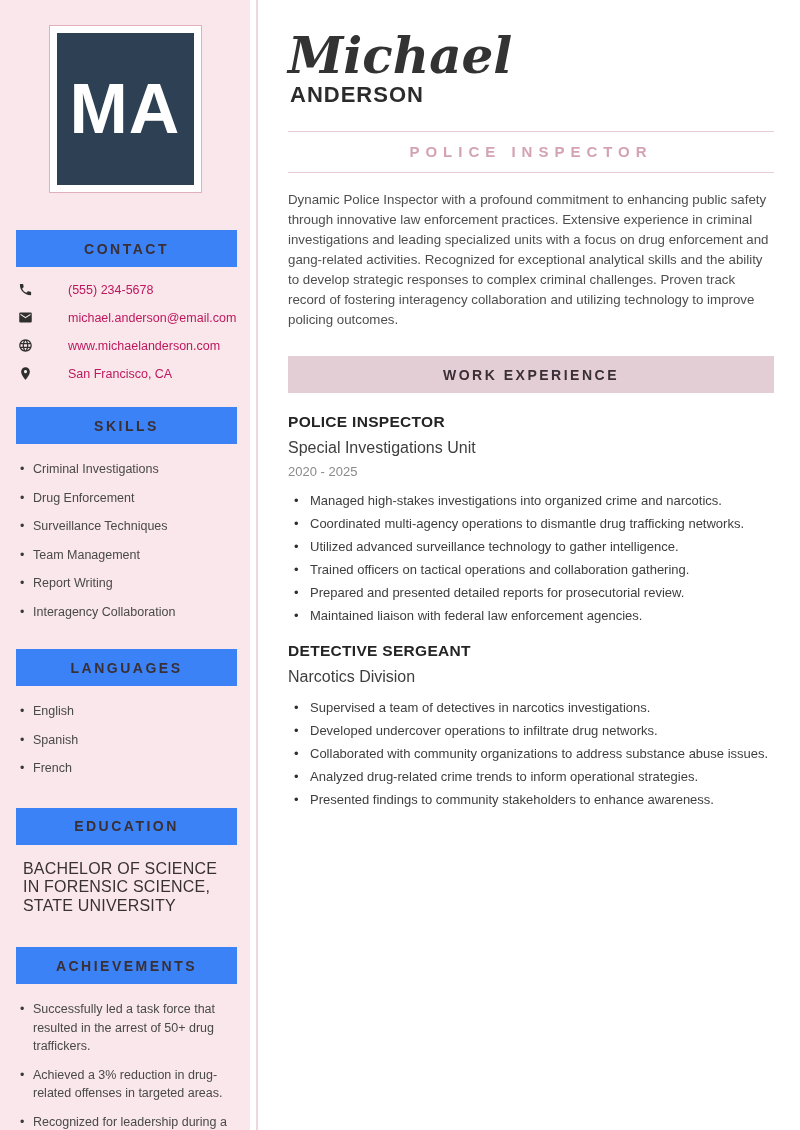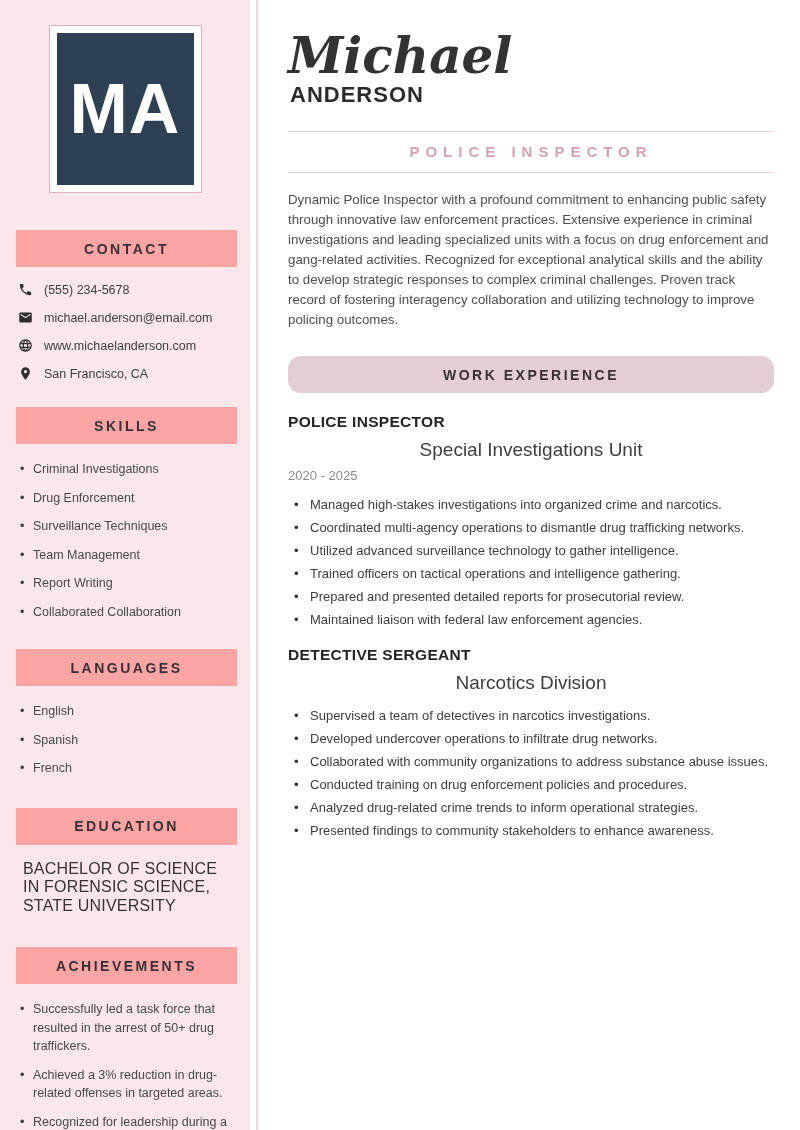--- a/index.html
+++ b/index.html
@@ -34,37 +34,37 @@
   .photo-box {
     width: 100%; height: 100%;
     background: #2e4154;
     color: #ffffff;
     display: flex; align-items: center; justify-content: center;
     font-size: 70px; font-weight: bold; letter-spacing: 1px;
   }
   .side-band {
     margin: 0 13px 0 16px;
     height: 37px;
-    background: #fca5a5;
+    background: #3b82f6;
     display: flex; align-items: center; justify-content: center;
     font-size: 14px; font-weight: bold;
     letter-spacing: 2.5px;
     color: #3a2f34;
   }
   .band-contact { margin-top: 37px; }
   .band-skills { margin-top: 26px; }
   .band-languages { margin-top: 28px; }
   .band-education { margin-top: 30px; }
   .band-achievements { margin-top: 32px; }
 
   .contact-list { margin: 15px 10px 0 18px; }
   .contact-row {
     display: flex; align-items: center;
     margin-bottom: 13px;
-    font-size: 12.5px; color: #404040;
+    font-size: 12.5px; color: #be185d; gap: 24px;
   }
   .contact-row .cicon {
     width: 15px; height: 15px; margin-right: 11px; flex: 0 0 15px;
     display: inline-flex;
   }
   .contact-row .cicon svg { width: 15px; height: 15px; fill: #2f2f2f; }
 
   ul.side-list {
     list-style: none;
     margin: 16px 10px 0 20px; padding: 0;
@@ -124,30 +124,29 @@
     color: #4e4e4e;
   }
   .banner {
     margin-top: 26px;
     height: 37px;
     background: #e4ced5;
     display: flex; align-items: center; justify-content: center;
     font-size: 14px; font-weight: bold;
     letter-spacing: 2.5px;
     color: #3a2f34;
-    border-radius: 13px;
   }
   .job { margin-top: 20px; }
   .job-title {
     margin: 0;
     font-size: 15.5px; font-weight: bold;
     letter-spacing: 0.3px;
     color: #242424;
   }
-  .job-org { margin-top: 8px; font-size: 19px; color: #3e3e3e; text-align: center; }
+  .job-org { margin-top: 8px; font-size: 16px; color: #3e3e3e; }
   .job-dates { margin-top: 7px; font-size: 13px; color: #8a8a8a; }
   ul.job-bullets {
     list-style: none;
     margin: 15px 0 0 6px; padding: 0;
   }
   ul.job-bullets li {
     position: relative;
     padding-left: 16px;
     margin-bottom: 10px;
     font-size: 13px; line-height: 13px;
@@ -206,21 +205,21 @@
       </div>
     </div>
 
     <div class="side-band band-skills">SKILLS</div>
     <ul class="side-list">
       <li>Criminal Investigations</li>
       <li>Drug Enforcement</li>
       <li>Surveillance Techniques</li>
       <li>Team Management</li>
       <li>Report Writing</li>
-      <li>Collaborated Collaboration</li>
+      <li>Interagency Collaboration</li>
     </ul>
 
     <div class="side-band band-languages">LANGUAGES</div>
     <ul class="side-list">
       <li>English</li>
       <li>Spanish</li>
       <li>French</li>
     </ul>
 
     <div class="side-band band-education">EDUCATION</div>
@@ -249,33 +248,32 @@
     <div class="banner">WORK EXPERIENCE</div>
 
     <section class="job">
       <h3 class="job-title">POLICE INSPECTOR</h3>
       <div class="job-org">Special Investigations Unit</div>
       <div class="job-dates">2020 - 2025</div>
       <ul class="job-bullets">
         <li>Managed high-stakes investigations into organized crime and narcotics.</li>
         <li>Coordinated multi-agency operations to dismantle drug trafficking networks.</li>
         <li>Utilized advanced surveillance technology to gather intelligence.</li>
-        <li>Trained officers on tactical operations and intelligence gathering.</li>
+        <li>Trained officers on tactical operations and collaboration gathering.</li>
         <li>Prepared and presented detailed reports for prosecutorial review.</li>
         <li>Maintained liaison with federal law enforcement agencies.</li>
       </ul>
     </section>
 
     <section class="job">
       <h3 class="job-title">DETECTIVE SERGEANT</h3>
       <div class="job-org">Narcotics Division</div>
       <ul class="job-bullets">
         <li>Supervised a team of detectives in narcotics investigations.</li>
         <li>Developed undercover operations to infiltrate drug networks.</li>
         <li>Collaborated with community organizations to address substance abuse issues.</li>
-        <li>Conducted training on drug enforcement policies and procedures.</li>
         <li>Analyzed drug-related crime trends to inform operational strategies.</li>
         <li>Presented findings to community stakeholders to enhance awareness.</li>
       </ul>
     </section>
   </main>
 
 </div>
 
 </body></html>

